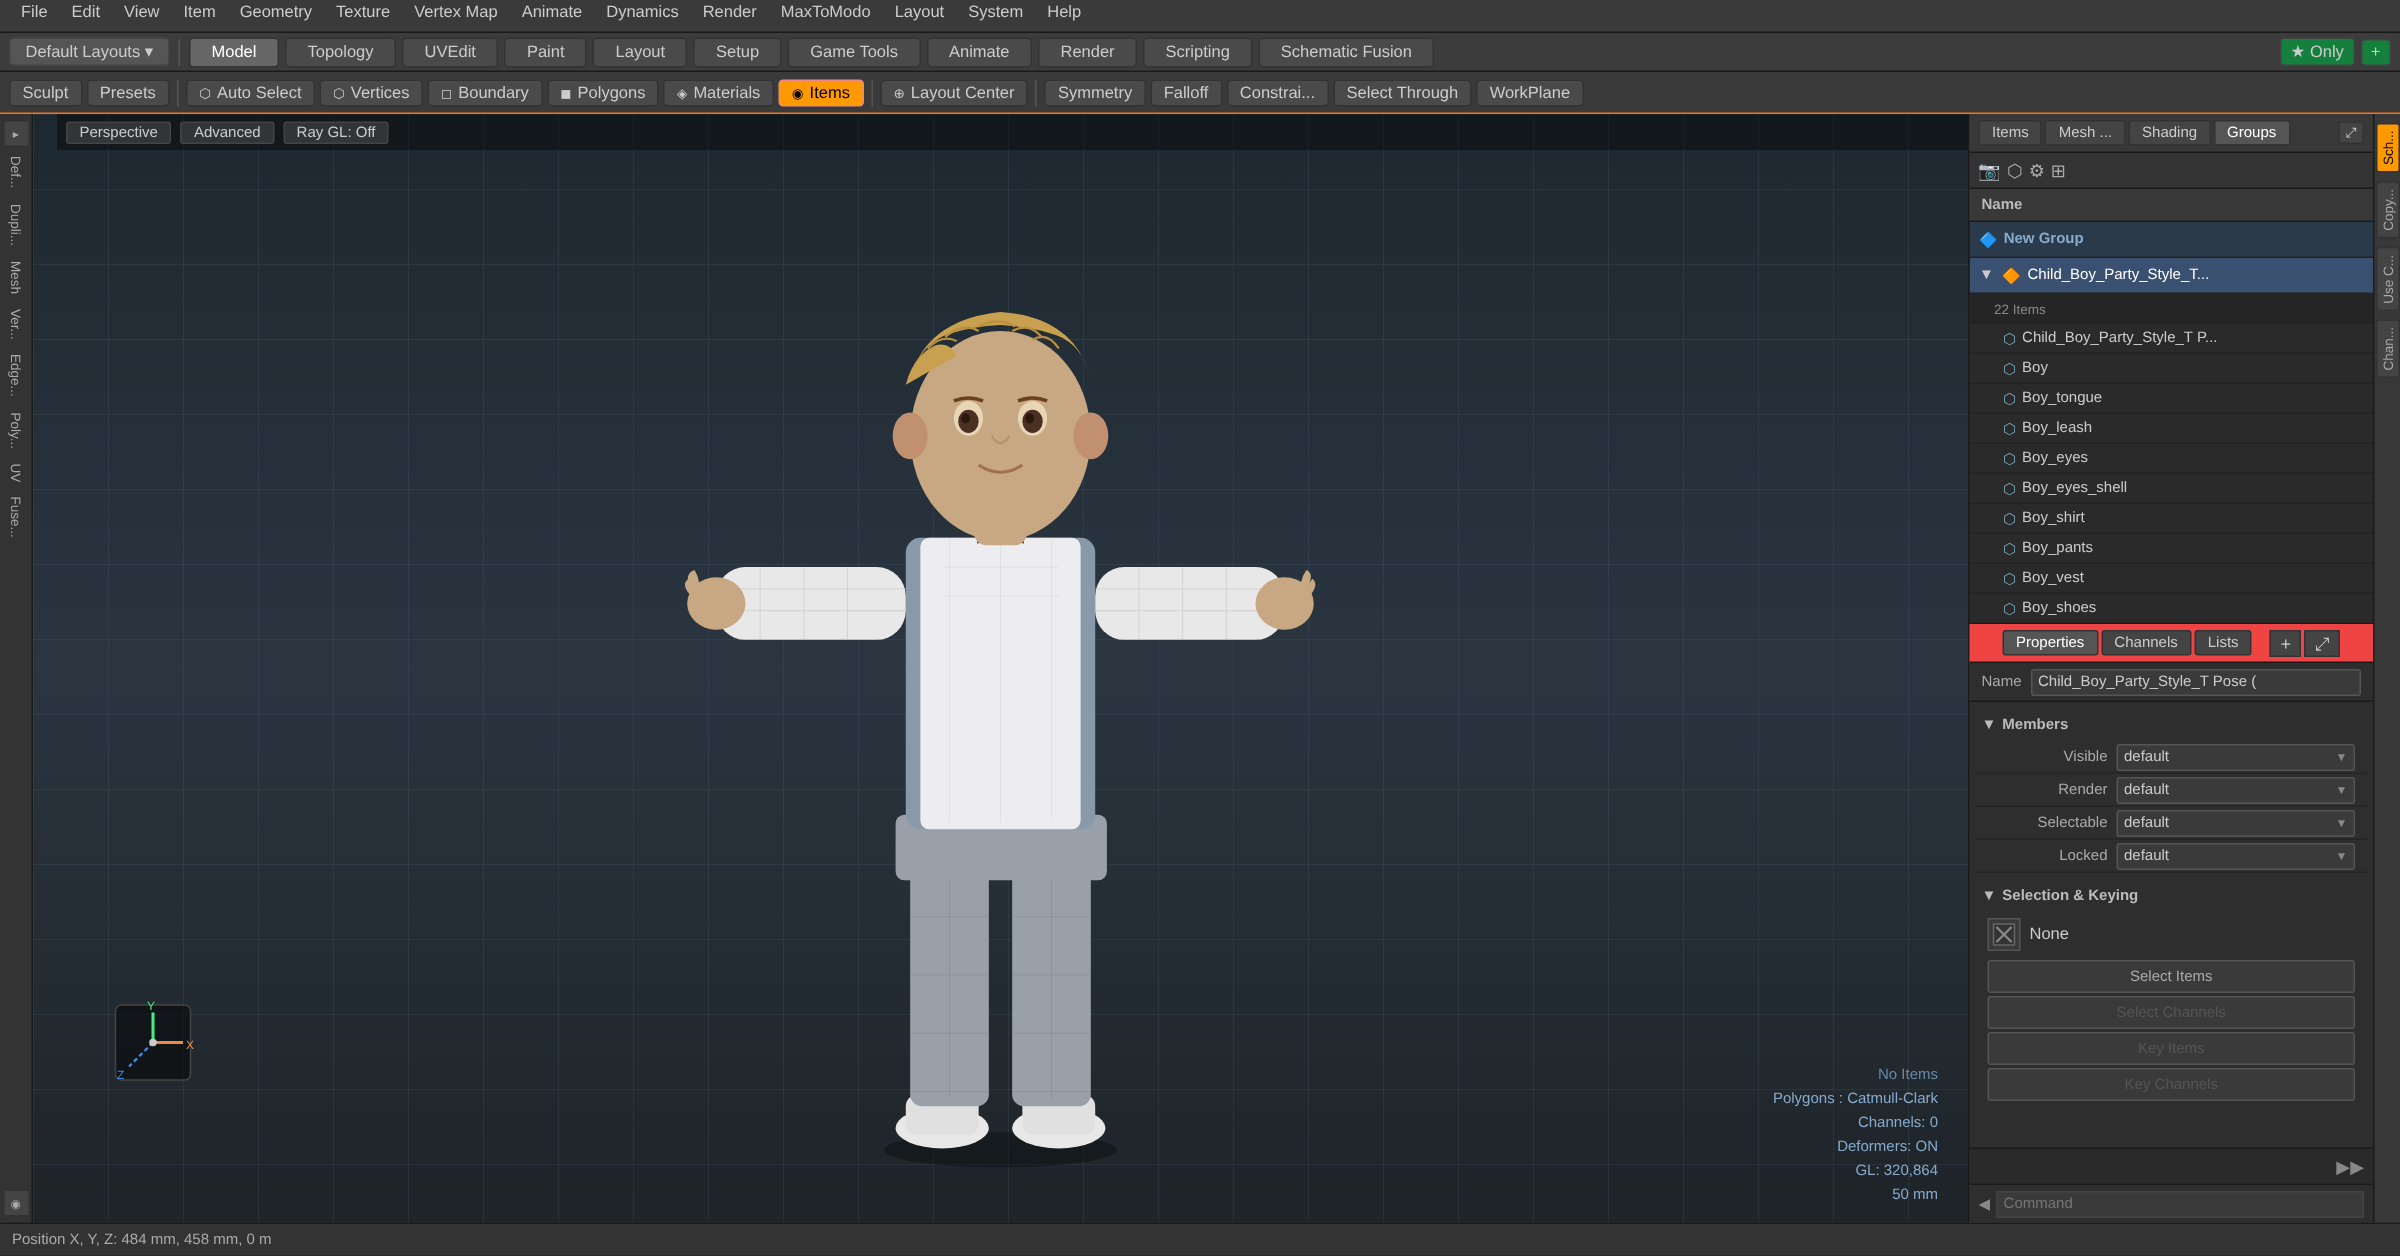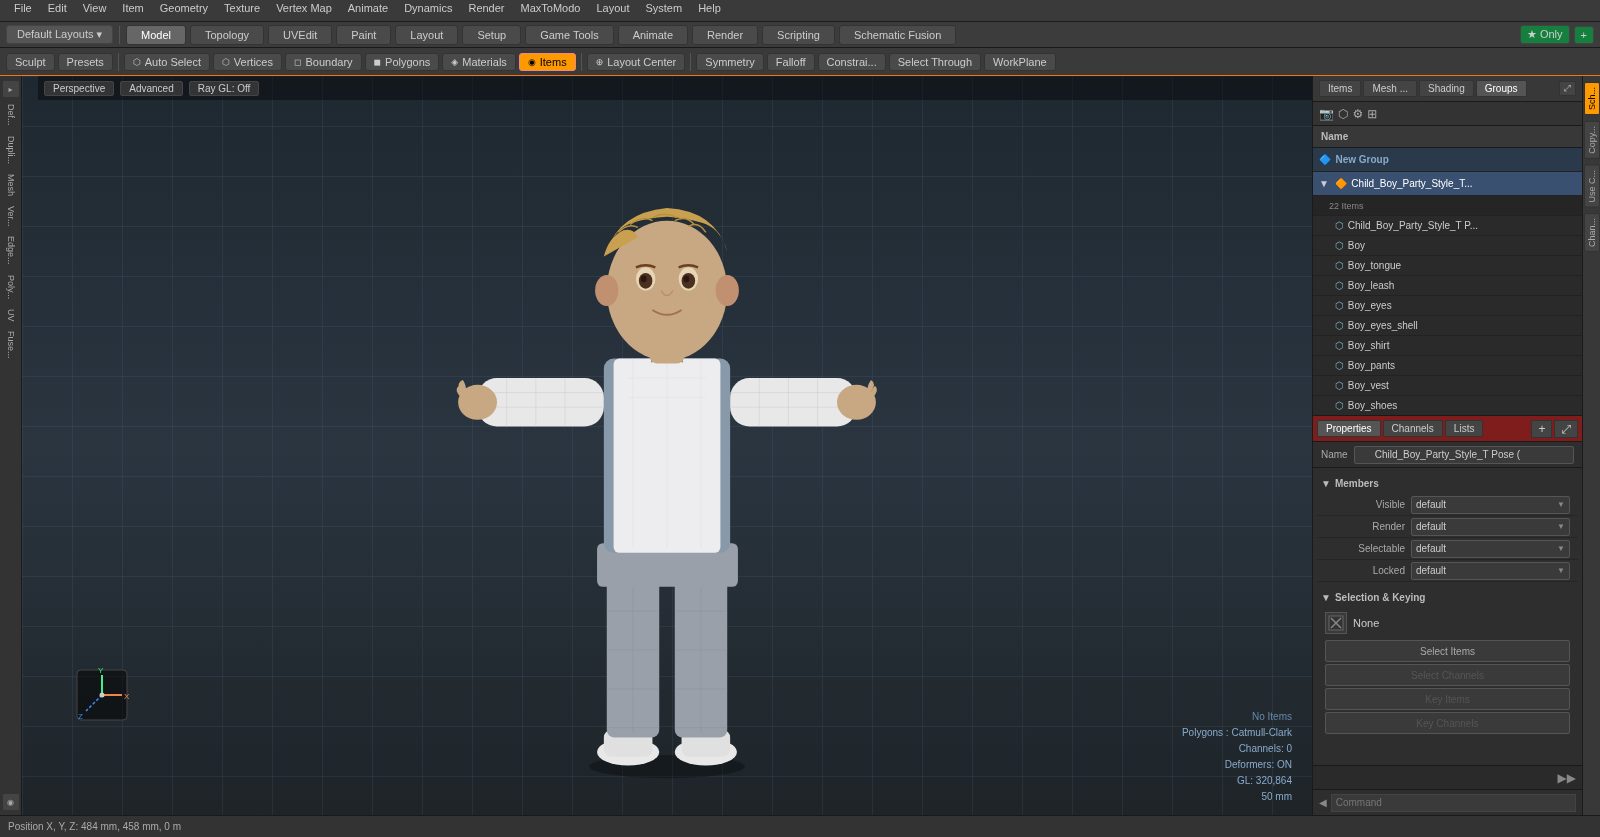--- a/index.html
+++ b/index.html
@@ -323,24 +323,24 @@
 
     
     #props-panel {
       flex: 1;
       display: flex;
       flex-direction: column;
       min-height: 0;
     }
     #props-tabs {
       height: 26px;
-      background: #7f1d1d;
-      display: flex;
-      align-items: center;
-      padding: 0 4px;
+      background: #ef4444;
+      display: flex;
+      align-items: center;
+      padding: 0 22px;
       gap: 2px;
       border-bottom: 1px solid #1a1a1a;
     }
     .props-tab {
       padding: 2px 8px;
       background: #444;
       border: 1px solid #333;
       color: #ccc;
       font-size: 10px;
       border-radius: 2px;
@@ -367,21 +367,21 @@
       gap: 6px;
     }
     .props-label { font-size: 10px; color: #aaa; }
     .props-input {
       flex: 1;
       height: 18px;
       background: #3a3a3a;
       border: 1px solid #555;
       color: #ccc;
       font-size: 10px;
-      padding: 0 20px;
+      padding: 0 4px;
       border-radius: 2px;
     }
 
     #props-content {
       flex: 1;
       overflow-y: auto;
       padding: 4px;
     }
 
     .props-section-header {

